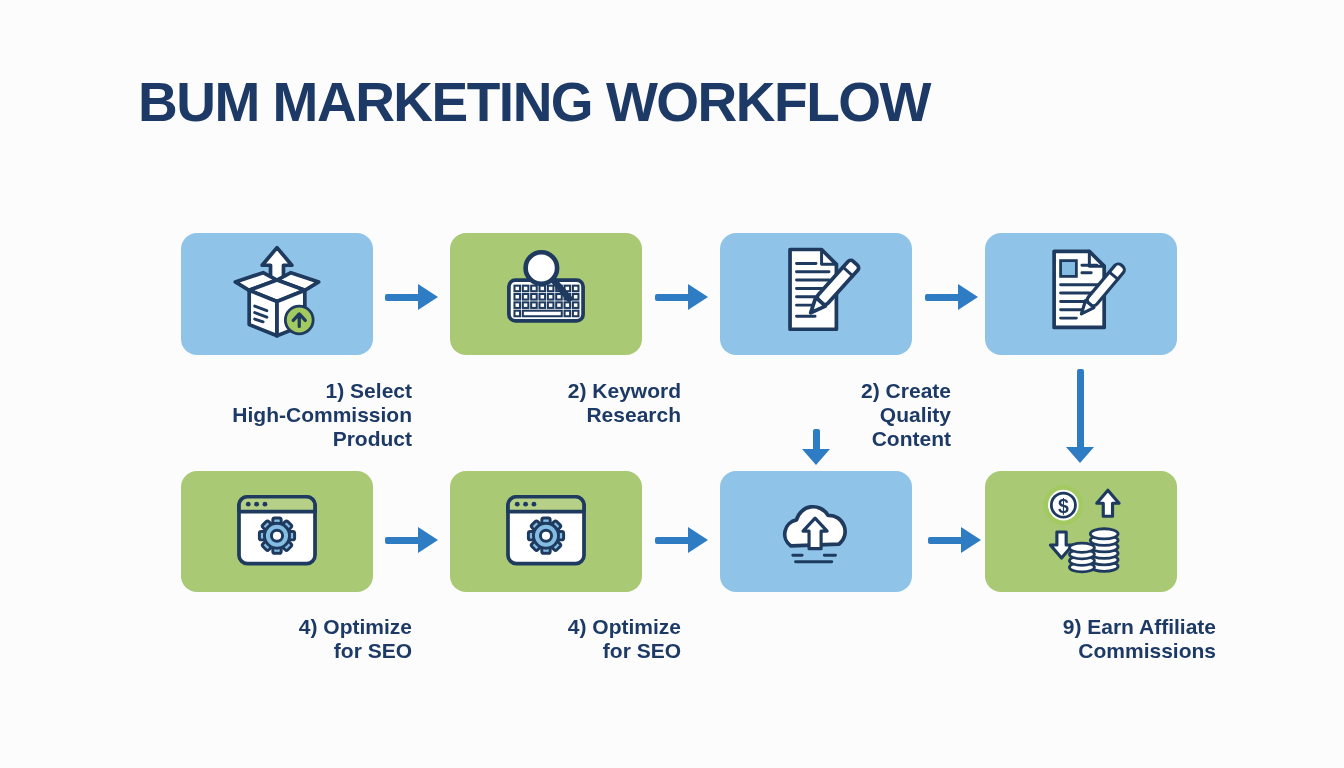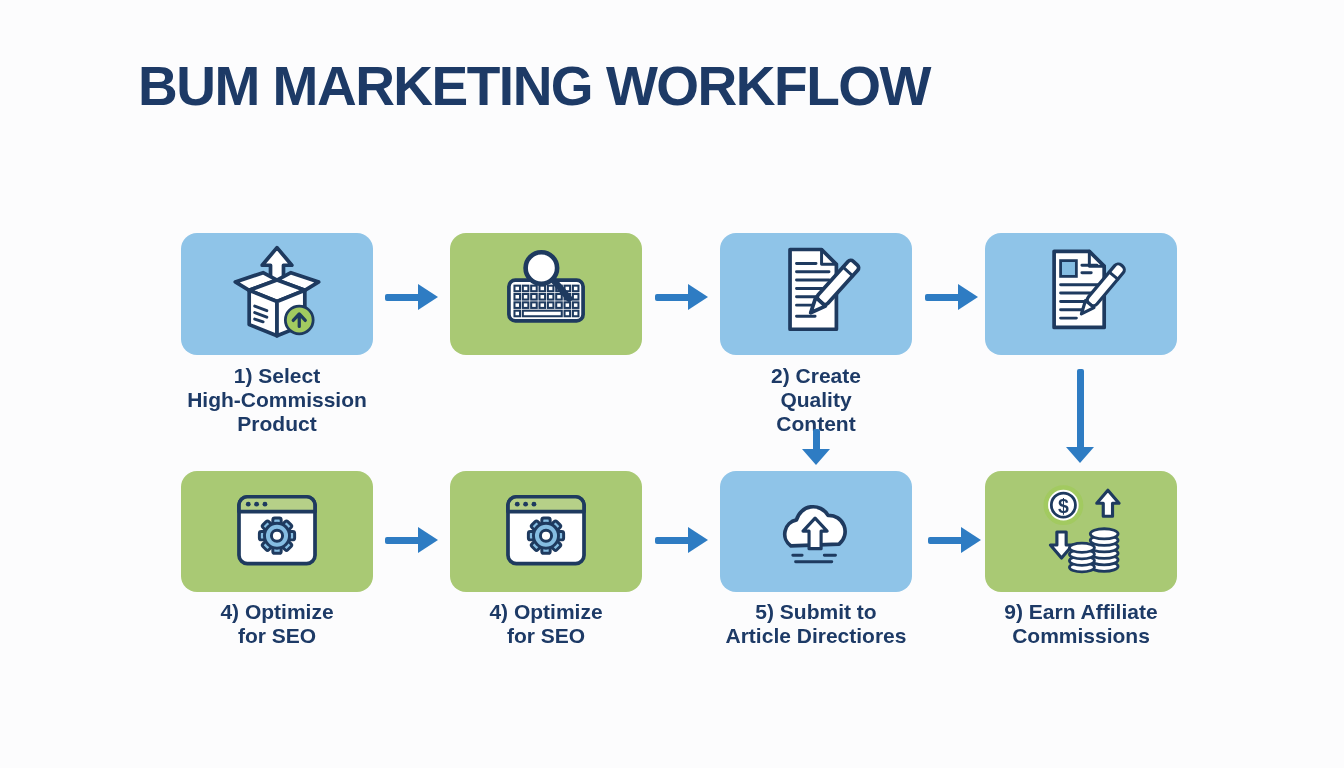--- a/index.html
+++ b/index.html
@@ -14,35 +14,35 @@
     --icon-green:#a2ca60;
     --browser-header-green:#b6d088;
   }
   html,body{margin:0;padding:0;}
   #canvas{
     position:relative;width:1344px;height:768px;overflow:hidden;
     background:var(--background);
     font-family:"Liberation Sans", sans-serif;
   }
   .title{
-    position:absolute;top:56px;left:0;width:1068px;text-align:center;
+    position:absolute;top:72px;left:0;width:1068px;text-align:center;
     font-size:55px;line-height:60px;font-weight:bold;letter-spacing:-1.5px;
     color:var(--title-text);
   }
   .box{
     position:absolute;width:192px;height:122px;border-radius:16px;
     display:flex;align-items:center;justify-content:center;
   }
   .box[data-color="blue"]{background:var(--blue-box);}
   .box[data-color="green"]{background:var(--green-box);}
   .box svg{width:102px;height:102px;display:block;}
   .label{
-    position:absolute;width:270px;text-align:center;
+    position:absolute;width:270px;text-align:right;
     font-size:21px;line-height:24px;font-weight:bold;
-    color:var(--label-text);white-space:pre-line;
+    color:var(--label-text);white-space:pre-line;margin-top:15px;
   }
   
   .harrow{position:absolute;width:53px;height:26px;}
   .harrow .shaft{position:absolute;left:0;top:9.5px;width:35px;height:7px;border-radius:2px;background:var(--arrow);}
   .harrow .head{position:absolute;left:33px;top:0;width:0;height:0;
     border-top:13px solid transparent;border-bottom:13px solid transparent;border-left:20px solid var(--arrow);}
   .varrow{position:absolute;width:28px;}
   .varrow .shaft{position:absolute;left:10.5px;top:0;width:7px;border-radius:2px;background:var(--arrow);}
   .varrow .head{position:absolute;left:0;bottom:0;width:0;height:0;
     border-left:14px solid transparent;border-right:14px solid transparent;border-top:16px solid var(--arrow);}
@@ -122,20 +122,22 @@
         <rect class="k" x="75" y="64" width="6" height="6"></rect>
         <rect class="k" x="84" y="64" width="6" height="6"></rect>
       <rect class="k" x="21" y="73" width="6" height="6"></rect>
         <rect class="k" x="30" y="73" width="42" height="6"></rect>
         <rect class="k" x="75" y="73" width="6" height="6"></rect>
         <rect class="k" x="84" y="73" width="6" height="6"></rect>
       <circle class="s5" cx="50" cy="27" r="17"></circle>
       <path class="h7" d="M63 40 L80 60"></path>
     </svg>
   </div>
+  <div class="label" style="left:411px;top:364px;">2) Keyword
+Research</div>
 
   <div class="harrow" style="left:655px;top:284px;">
       <div class="shaft"></div>
       <div class="head"></div>
     </div>
 
   <div class="box" style="left:720px;top:233px;" data-color="blue">
     <svg viewBox="0 0 110 110">
       <path class="s4" d="M27 7 H61 L77 23 V93 H27 Z"></path>
       <path class="l3" d="M61 7 V23 H77"></path>
@@ -238,22 +240,20 @@
       <div class="head"></div>
     </div>
 
   <div class="box" style="left:720px;top:471px;height:121px;" data-color="blue">
     <svg viewBox="0 0 110 110">
       <path class="s4" d="M28 70 A15.5 15.5 0 0 1 34 42 A18.5 18.5 0 0 1 68 37 A17.5 17.5 0 0 1 80 68 Z"></path>
       <path class="s3f" d="M54 40 L67 54 H60.5 V73 H47.5 V54 H41 Z"></path>
       <path class="l3" d="M30 80 H40 M64 80 H76 M33 87 H72"></path>
     </svg>
   </div>
-  <div class="label" style="left:681px;top:600px;">5) Submit to
-Article Directiores</div>
 
   <div class="harrow" style="left:928px;top:527px;">
       <div class="shaft"></div>
       <div class="head"></div>
     </div>
 
   <div class="box" style="left:985px;top:471px;height:121px;" data-color="green">
     <svg viewBox="0 0 110 110">
       <path class="s3f" d="M84 10 L96 24 H89 V38 H79 V24 H72 Z"></path>
       <path class="s3f" d="M29 55 V69 H22 L34 83 L46 69 H39 V55 Z"></path>

